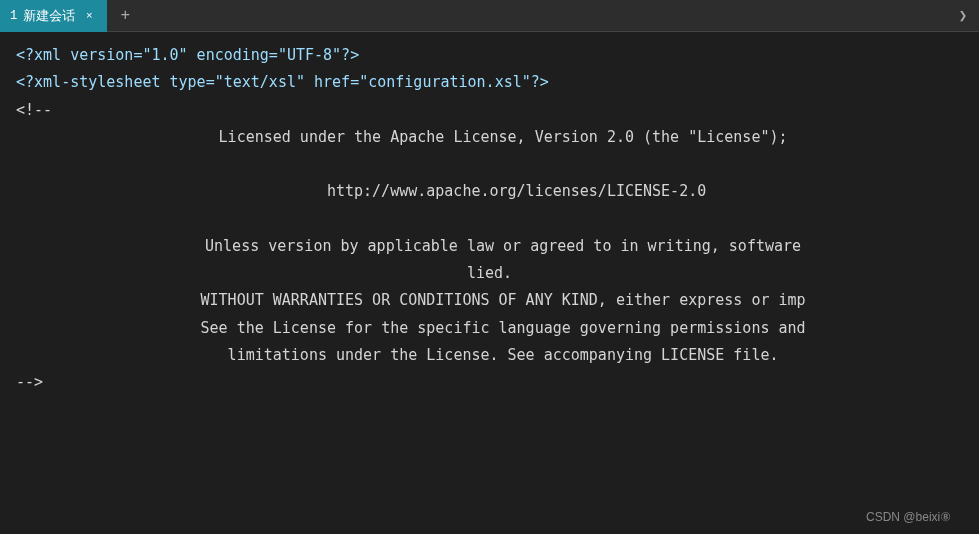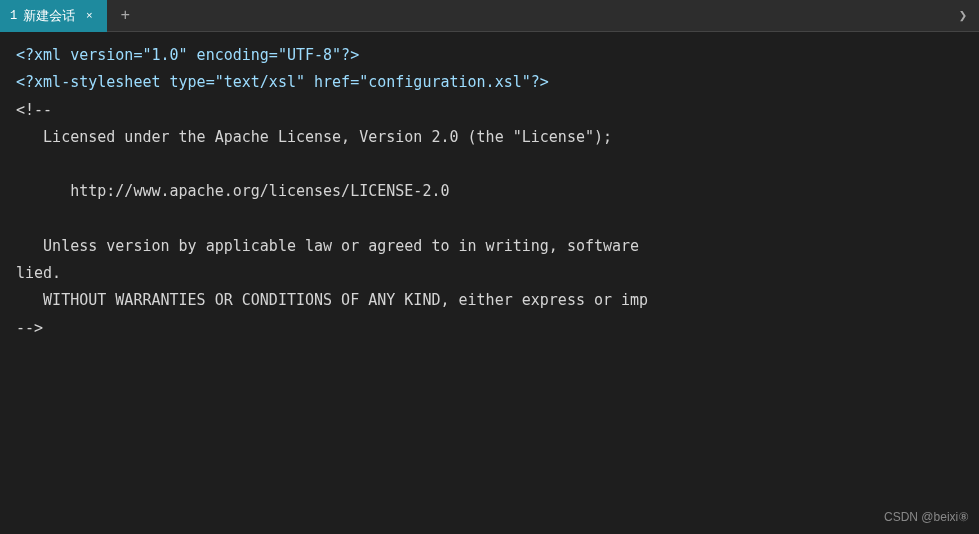--- a/index.html
+++ b/index.html
@@ -99,30 +99,31 @@
       white-space: pre;
       color: #d4d4d4;
     }
 
     .code-line.xml-decl {
       color: #9cdcfe;
     }
 
     .code-line.comment {
       color: #d4d4d4;
+      text-align: center;
     }
 
     .code-line.comment-tag {
       color: #d4d4d4;
     }
 
     .watermark {
       position: absolute;
       bottom: 10px;
-      right: 10px;
+      right: 28px;
       color: #888888;
       font-size: 12px;
       font-family: Arial, sans-serif;
     }
   </style>
 </head>
 <body>
 
 <div class="tab-bar">
   <div class="tab">
@@ -140,18 +141,20 @@
     <span class="code-line xml-decl">&lt;?xml version="1.0" encoding="UTF-8"?&gt;</span>
     <span class="code-line xml-decl">&lt;?xml-stylesheet type="text/xsl" href="configuration.xsl"?&gt;</span>
     <span class="code-line comment-tag">&lt;!--</span>
     <span class="code-line comment">   Licensed under the Apache License, Version 2.0 (the "License");</span>
     <span class="code-line"> </span>
     <span class="code-line comment">      http://www.apache.org/licenses/LICENSE-2.0</span>
     <span class="code-line"> </span>
     <span class="code-line comment">   Unless version by applicable law or agreed to in writing, software</span>
     <span class="code-line comment">lied.</span>
     <span class="code-line comment">   WITHOUT WARRANTIES OR CONDITIONS OF ANY KIND, either express or imp</span>
+    <span class="code-line comment">   See the License for the specific language governing permissions and</span>
+    <span class="code-line comment">   limitations under the License. See accompanying LICENSE file.</span>
     <span class="code-line comment-tag">--&gt;</span>
     <span class="code-line"> </span>
   </code>
 
   <div class="watermark">CSDN @beixi⑧</div>
 </div>
 
 </body></html>

